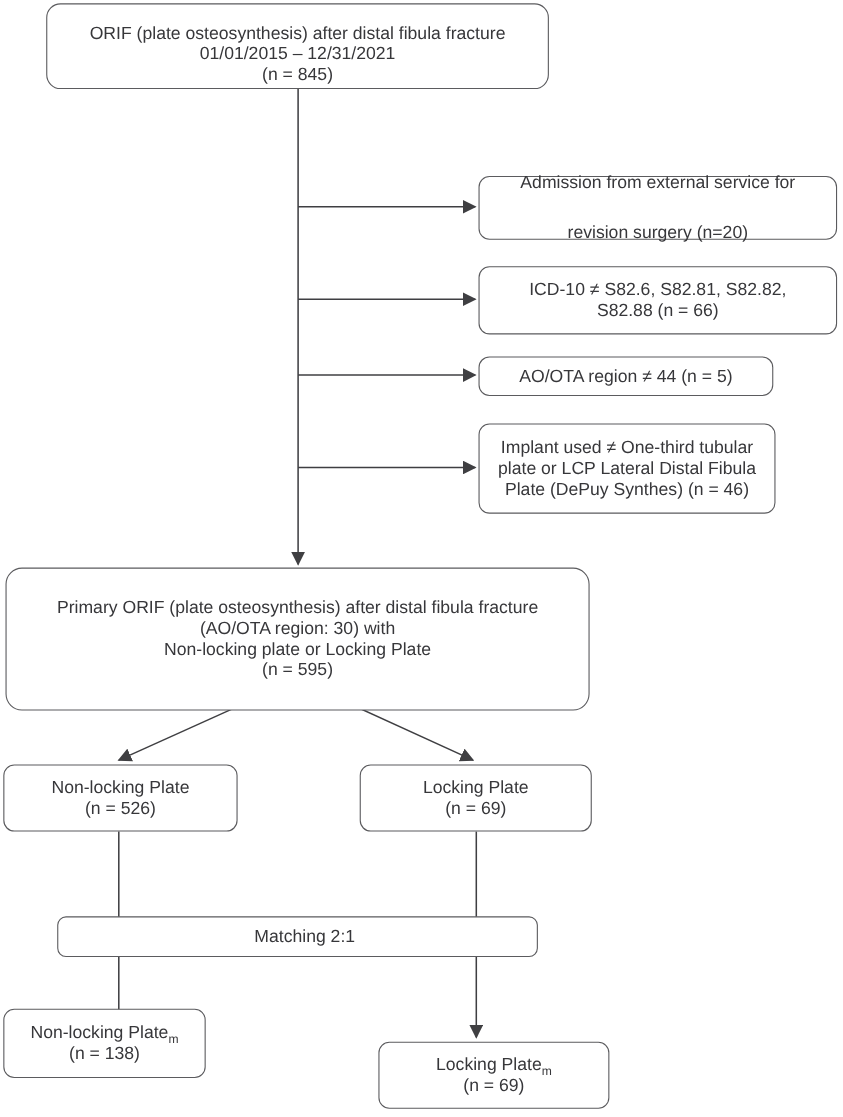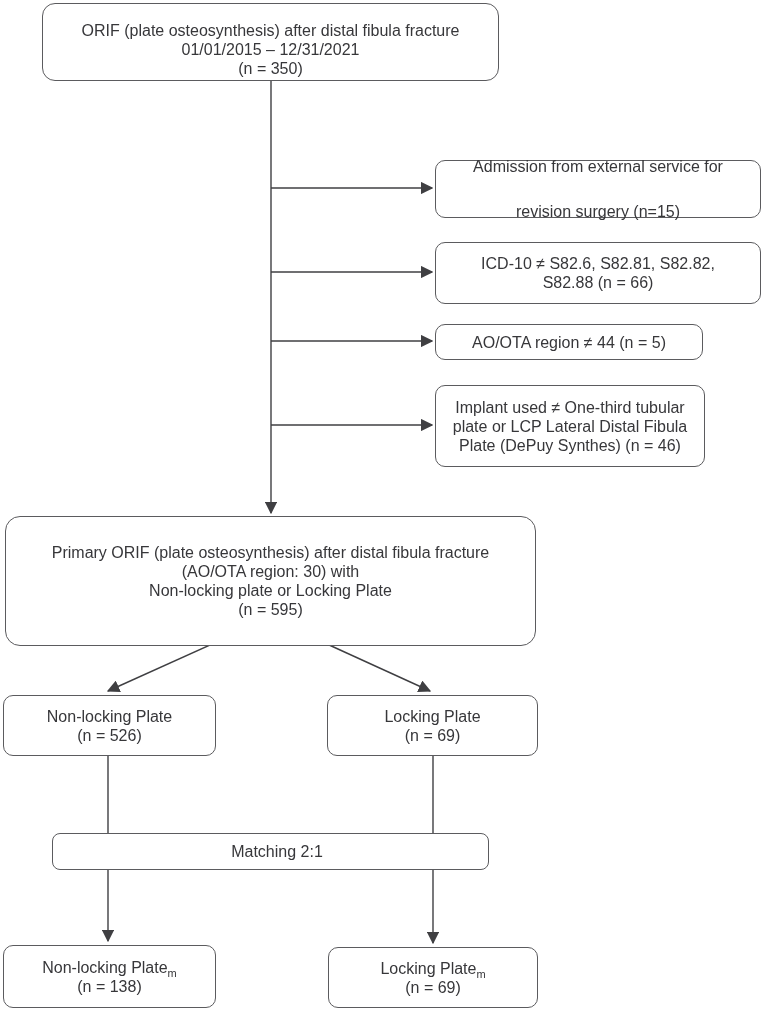--- a/index.html
+++ b/index.html
@@ -43,22 +43,22 @@
 
   .node-initial     { left: 42px;  top: 3px;   width: 457px; height: 78px;  border-radius: 13px; justify-content: flex-end; }
   .node-exclusion1  { left: 435px; top: 160px; width: 326px; height: 58px; gap: 26px;  }
   .node-exclusion2  { left: 435px; top: 242px; width: 326px; height: 62px; text-align: right;  }
   .node-exclusion3  { left: 435px; top: 324px; width: 268px; height: 36px;  }
   .node-exclusion4  { left: 435px; top: 385px; width: 270px; height: 82px;  }
   .node-primary     { left: 5px;   top: 516px; width: 531px; height: 130px; border-radius: 15px; }
   .node-nonlocking  { left: 3px;   top: 695px; width: 213px; height: 61px;  }
   .node-locking     { left: 327px; top: 695px; width: 211px; height: 61px;  }
   .node-matching    { left: 52px;  top: 833px; width: 437px; height: 37px;  border-radius: 8px; padding-left: 17px; }
-  .node-nonlocking-m{ left: 3px;   top: 945px; width: 213px; height: 63px;  }
-  .node-locking-m   { left: 328px; top: 947px; width: 210px; height: 61px;  }
+  .node-nonlocking-m{ left: 3px;   top: 917px; width: 184px; height: 63px;  }
+  .node-locking-m   { left: 344px; top: 947px; width: 210px; height: 61px;  }
 </style>
 </head>
 <body>
 
 <div class="canvas">
 
   <svg class="connectors" viewBox="0 0 766 1015" xmlns="http://www.w3.org/2000/svg">
     <defs>
       <marker id="arrow" viewBox="0 0 10 10" refX="9" refY="5" markerWidth="9" markerHeight="9" orient="auto-start-reverse">
         <path d="M0,0 L10,5 L0,10 z" fill="#3f3f42"></path>
@@ -71,26 +71,26 @@
     <path d="M271,425 L432,425" stroke="#3f3f42" stroke-width="1.4" fill="none" marker-end="url(#arrow)"></path>
     <path d="M270,618 L108,691" stroke="#3f3f42" stroke-width="1.4" fill="none" marker-end="url(#arrow)"></path>
     <path d="M270,618 L430,691" stroke="#3f3f42" stroke-width="1.4" fill="none" marker-end="url(#arrow)"></path>
     <path d="M108,756 L108,941" stroke="#3f3f42" stroke-width="1.4" fill="none" marker-end="url(#arrow)"></path>
     <path d="M433,756 L433,943" stroke="#3f3f42" stroke-width="1.4" fill="none" marker-end="url(#arrow)"></path>
   </svg>
 
   <div class="box node-initial">
     <div class="line">ORIF (plate osteosynthesis) after distal fibula fracture</div>
     <div class="line">01/01/2015 – 12/31/2021</div>
-    <div class="line">(n = 350)</div>
+    <div class="line">(n = 845)</div>
   </div>
 
   <div class="box node-exclusion1">
     <div class="line">Admission from external service for</div>
-    <div class="line">revision surgery (n=15)</div>
+    <div class="line">revision surgery (n=20)</div>
   </div>
 
   <div class="box node-exclusion2">
     <div class="line">ICD-10 ≠ S82.6, S82.81, S82.82,</div>
     <div class="line">S82.88 (n = 66)</div>
   </div>
 
   <div class="box node-exclusion3">
     <div class="line">AO/OTA region ≠ 44 (n = 5)</div>
   </div>

